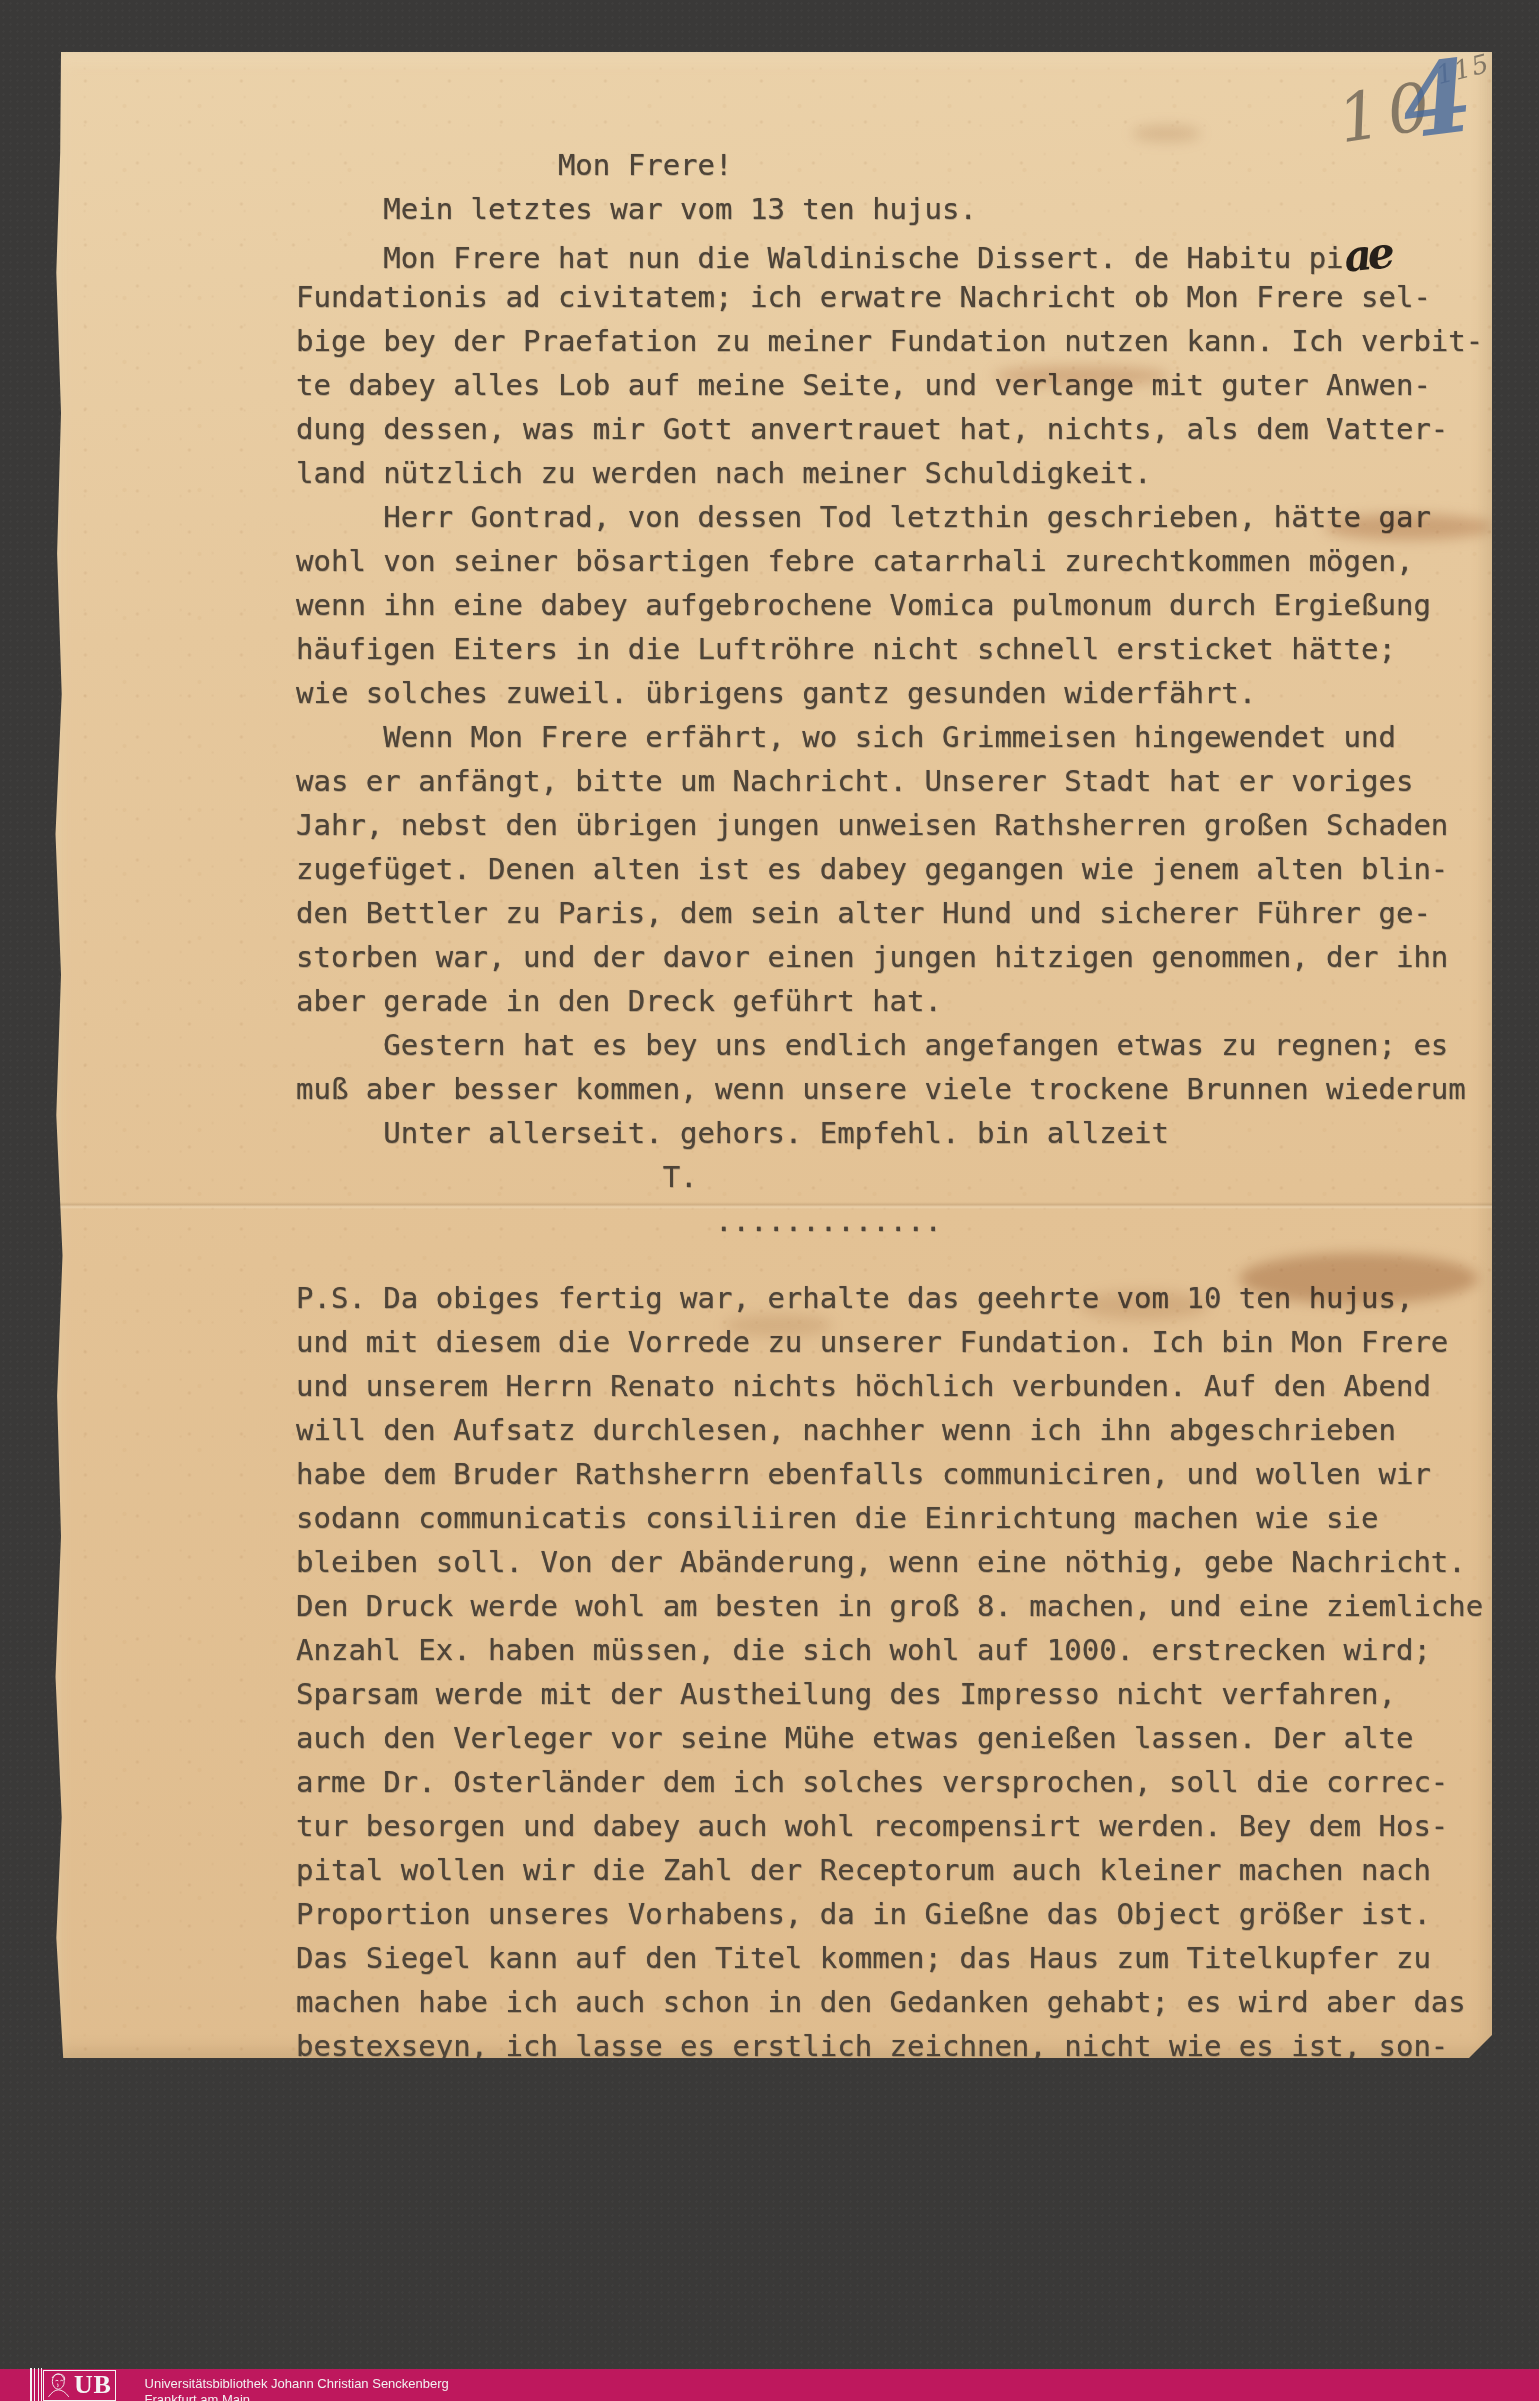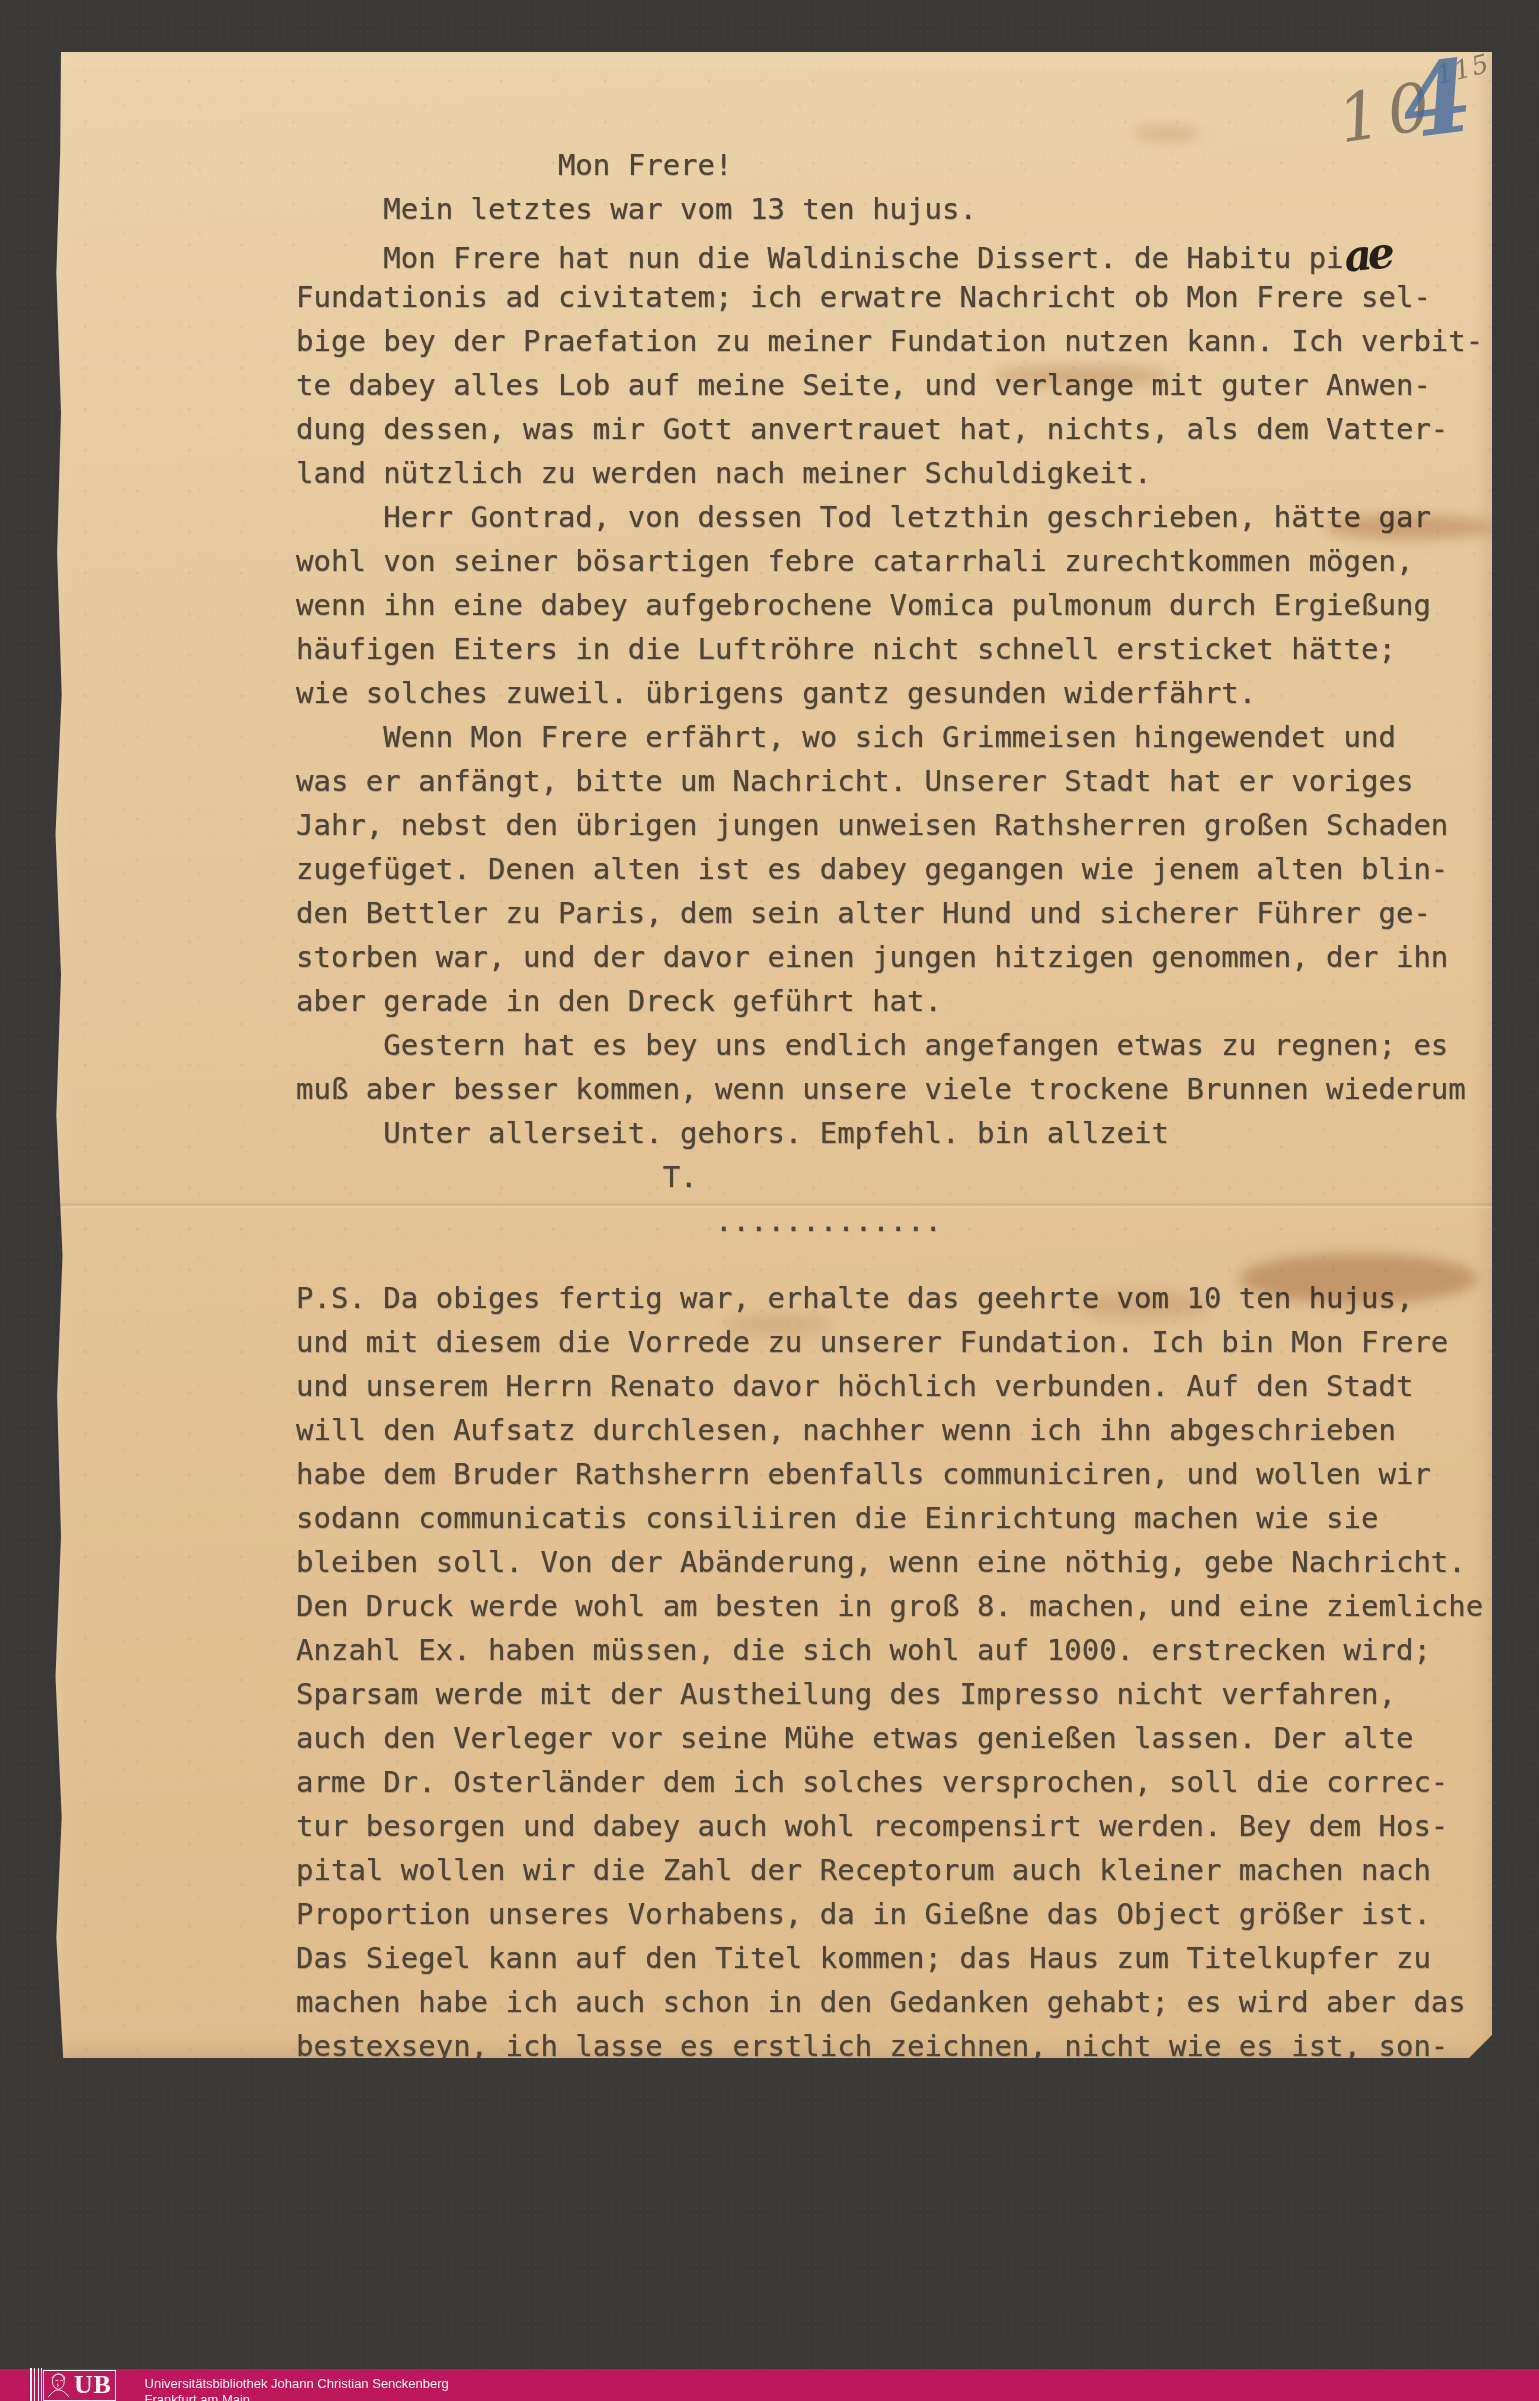--- a/index.html
+++ b/index.html
@@ -103,21 +103,21 @@
       <div class="tl"><span>storben war, und der davor einen jungen hitzigen genommen, der ihn</span></div>
       <div class="tl"><span>aber gerade in den Dreck geführt hat.</span></div>
       <div class="tl"><span>     Gestern hat es bey uns endlich angefangen etwas zu regnen; es</span></div>
       <div class="tl"><span>muß aber besser kommen, wenn unsere viele trockene Brunnen wiederum</span></div>
       <div class="tl"><span>     Unter allerseit. gehors. Empfehl. bin allzeit</span></div>
       <div class="tl"><span>                     T.</span></div>
       <div class="tl"><span>                        .............</span></div>
       <div class="tl"><span></span></div>
       <div class="tl up14"><span>P.S. Da obiges fertig war, erhalte das geehrte vom 10 ten hujus,</span></div>
       <div class="tl"><span>und mit diesem die Vorrede zu unserer Fundation. Ich bin Mon Frere</span></div>
-      <div class="tl"><span>und unserem Herrn Renato davor höchlich verbunden. Auf den Stadt</span></div>
+      <div class="tl"><span>und unserem Herrn Renato nichts höchlich verbunden. Auf den Abend</span></div>
       <div class="tl"><span>will den Aufsatz durchlesen, nachher wenn ich ihn abgeschrieben</span></div>
       <div class="tl"><span>habe dem Bruder Rathsherrn ebenfalls communiciren, und wollen wir</span></div>
       <div class="tl"><span>sodann communicatis consiliiren die Einrichtung machen wie sie</span></div>
       <div class="tl"><span>bleiben soll. Von der Abänderung, wenn eine nöthig, gebe Nachricht.</span></div>
       <div class="tl"><span>Den Druck werde wohl am besten in groß 8. machen, und eine ziemliche</span></div>
       <div class="tl"><span>Anzahl Ex. haben müssen, die sich wohl auf 1000. erstrecken wird;</span></div>
       <div class="tl"><span>Sparsam werde mit der Austheilung des Impresso nicht verfahren,</span></div>
       <div class="tl"><span>auch den Verleger vor seine Mühe etwas genießen lassen. Der alte</span></div>
       <div class="tl"><span>arme Dr. Osterländer dem ich solches versprochen, soll die correc-</span></div>
       <div class="tl"><span>tur besorgen und dabey auch wohl recompensirt werden. Bey dem Hos-</span></div>

